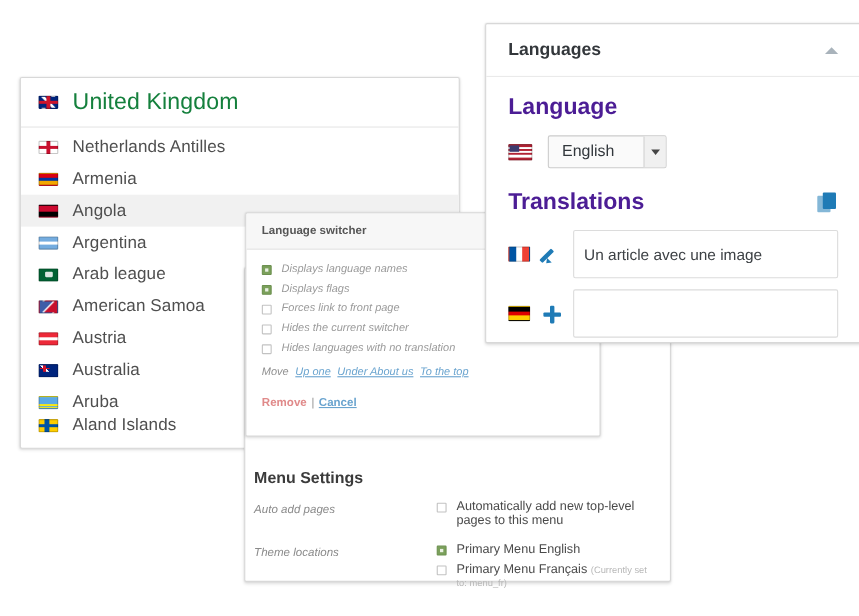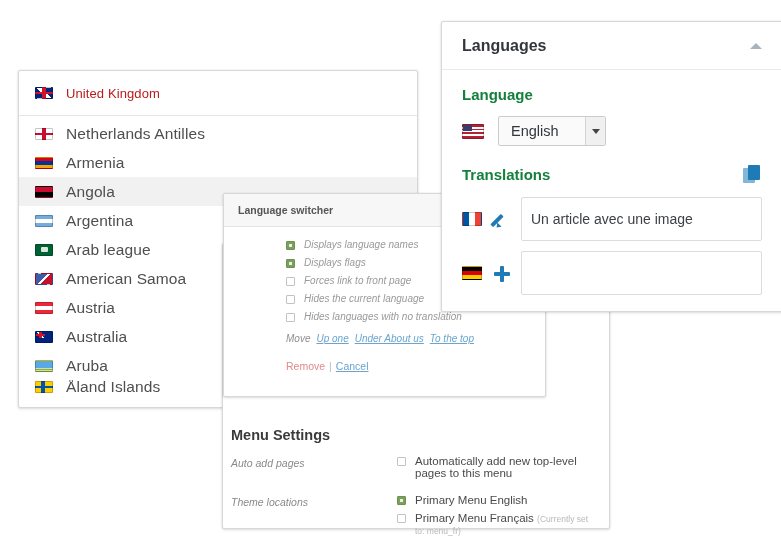--- a/index.html
+++ b/index.html
@@ -78,21 +78,21 @@
     border-radius: 2px;
     overflow: hidden;
   }
   .cl-head {
     display: flex; align-items: center; gap: 13px;
     height: 45px; padding: 0 16px;
     border-bottom: 1px solid #e6e6e6;
     box-sizing: border-box;
   }
   .cl-head .lbl {
-    font-size: 13px; color: #b91c1c; letter-spacing: .1px;
+    font-size: 21px; color: #15803d; letter-spacing: .1px;
   }
   .cl-body { padding-top: 3px; }
   .cl-row {
     display: flex; align-items: center; gap: 13px;
     height: 29px; padding: 0 16px;
     font-size: 15.5px; color: #4f4f4f;
     box-sizing: border-box;
     letter-spacing: .1px;
   }
   .cl-row.selected { background: #f1f1f1; }
@@ -137,35 +137,35 @@
   #widget-panel {
     left: 223px; top: 193px; width: 323px; height: 204px;
     border-radius: 2px; overflow: hidden;
   }
   .wg-head {
     height: 33px; padding: 0 14px; display: flex; align-items: center;
     background: #f7f7f7; border-bottom: 1px solid #e4e4e4;
     font-size: 10.5px; font-weight: bold; color: #555;
     box-sizing: border-box;
   }
-  .wg-body { padding: 12px 14px 0 14px; margin-left: 48px; }
+  .wg-body { padding: 12px 14px 0 14px; }
   .wg-opt {
     display: flex; align-items: center; gap: 9px;
     margin-bottom: 7px;
     font-size: 10px; font-style: italic; color: #9a9a9a;
   }
   .wg-opt.checked { color: #9a9a9a; }
   .wg-move {
     margin-top: 11px; font-size: 10px; font-style: italic;
     color: #8f8f8f;
   }
   .wg-move a {
     color: #6aa4cf; text-decoration: underline; margin-left: 6px;
   }
-  .wg-actions { margin-top: 16px; font-size: 10.5px; }
+  .wg-actions { margin-top: 16px; font-size: 10.5px; font-weight: bold; }
   .wg-actions .rm { color: #e08a8a; }
   .wg-actions .sep { color: #bbb; margin: 0 4px; }
   .wg-actions a { color: #6aa4cf; text-decoration: underline; }
 
   
   #languages-panel {
     left: 441px; top: 21px; width: 342px; height: 291px;
     border-radius: 2px;
   }
   .lp-head {
@@ -178,21 +178,21 @@
     flex: 1;
   }
   .toggle-arrow {
     width: 0; height: 0;
     border-left: 6px solid transparent;
     border-right: 6px solid transparent;
     border-bottom: 6px solid #a9b3bb;
   }
   .lp-body { padding: 16px 20px 0 20px; }
   .lp-label {
-    font-size: 15px; font-weight: bold; color: #15803d;
+    font-size: 21px; font-weight: bold; color: #4c1d95;
     margin-bottom: 13px;
   }
   .lp-row { display: flex; align-items: center; gap: 14px; }
   .lp-flag-big {
     width: 22px; height: 15px;
   }
   .fake-select {
     position: relative;
     display: inline-flex; align-items: center;
     height: 30px; min-width: 108px;
@@ -352,21 +352,21 @@
         <div class="wg-opt checked">
           <span class="cb on"></span>
           <span>Displays flags</span>
         </div>
         <div class="wg-opt">
           <span class="cb"></span>
           <span>Forces link to front page</span>
         </div>
         <div class="wg-opt">
           <span class="cb"></span>
-          <span>Hides the current language</span>
+          <span>Hides the current switcher</span>
         </div>
         <div class="wg-opt">
           <span class="cb"></span>
           <span>Hides languages with no translation</span>
         </div>
       </div>
 
     <div class="wg-move">
       <span>Move</span><a href="#">Up one</a><a href="#">Under About us</a><a href="#">To the top</a>
     </div>

